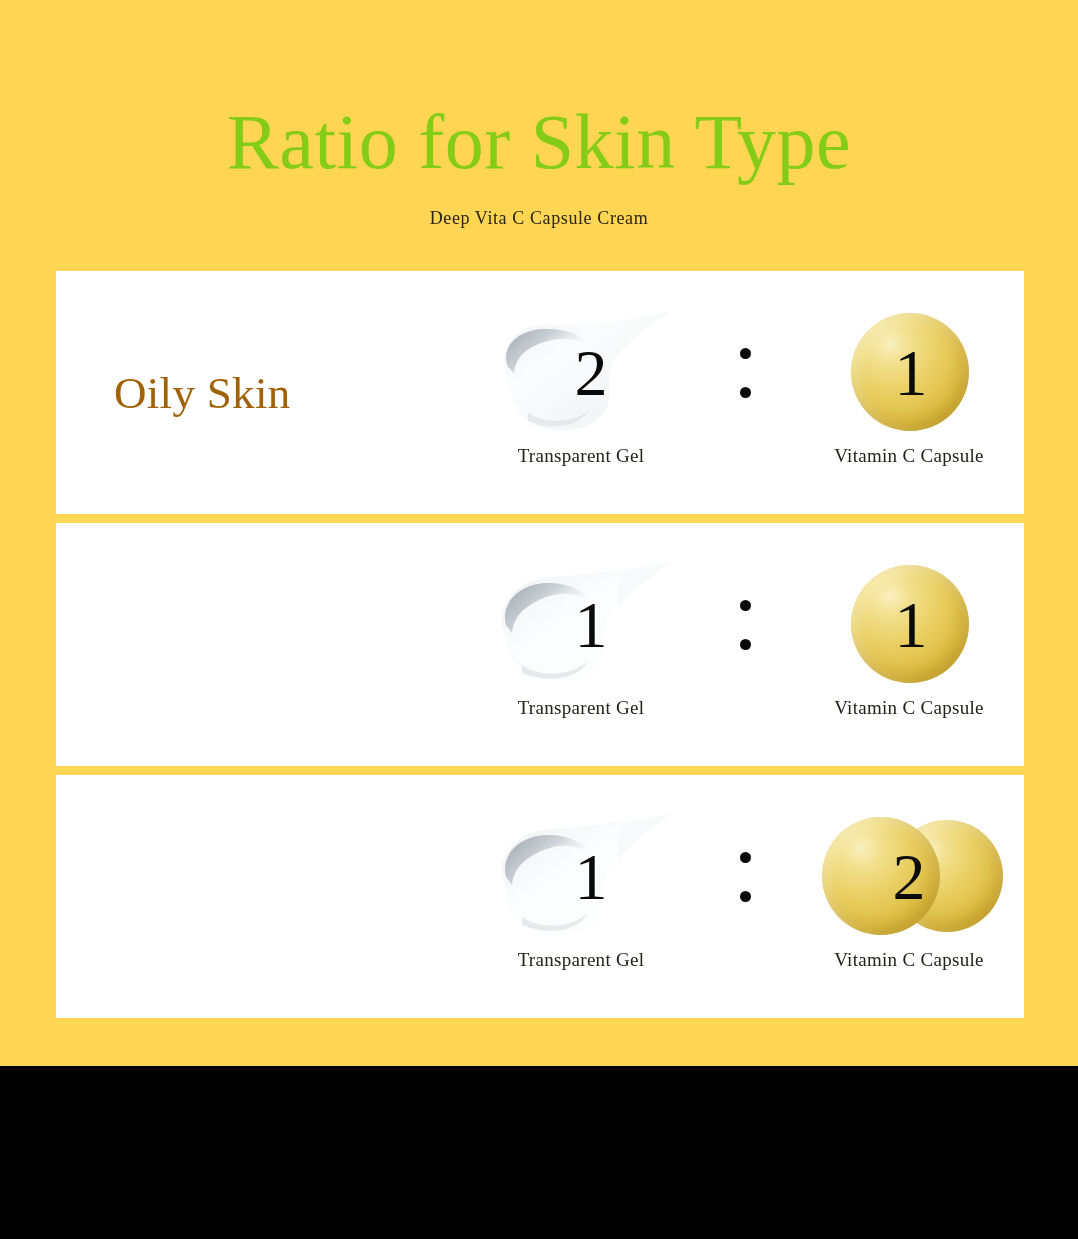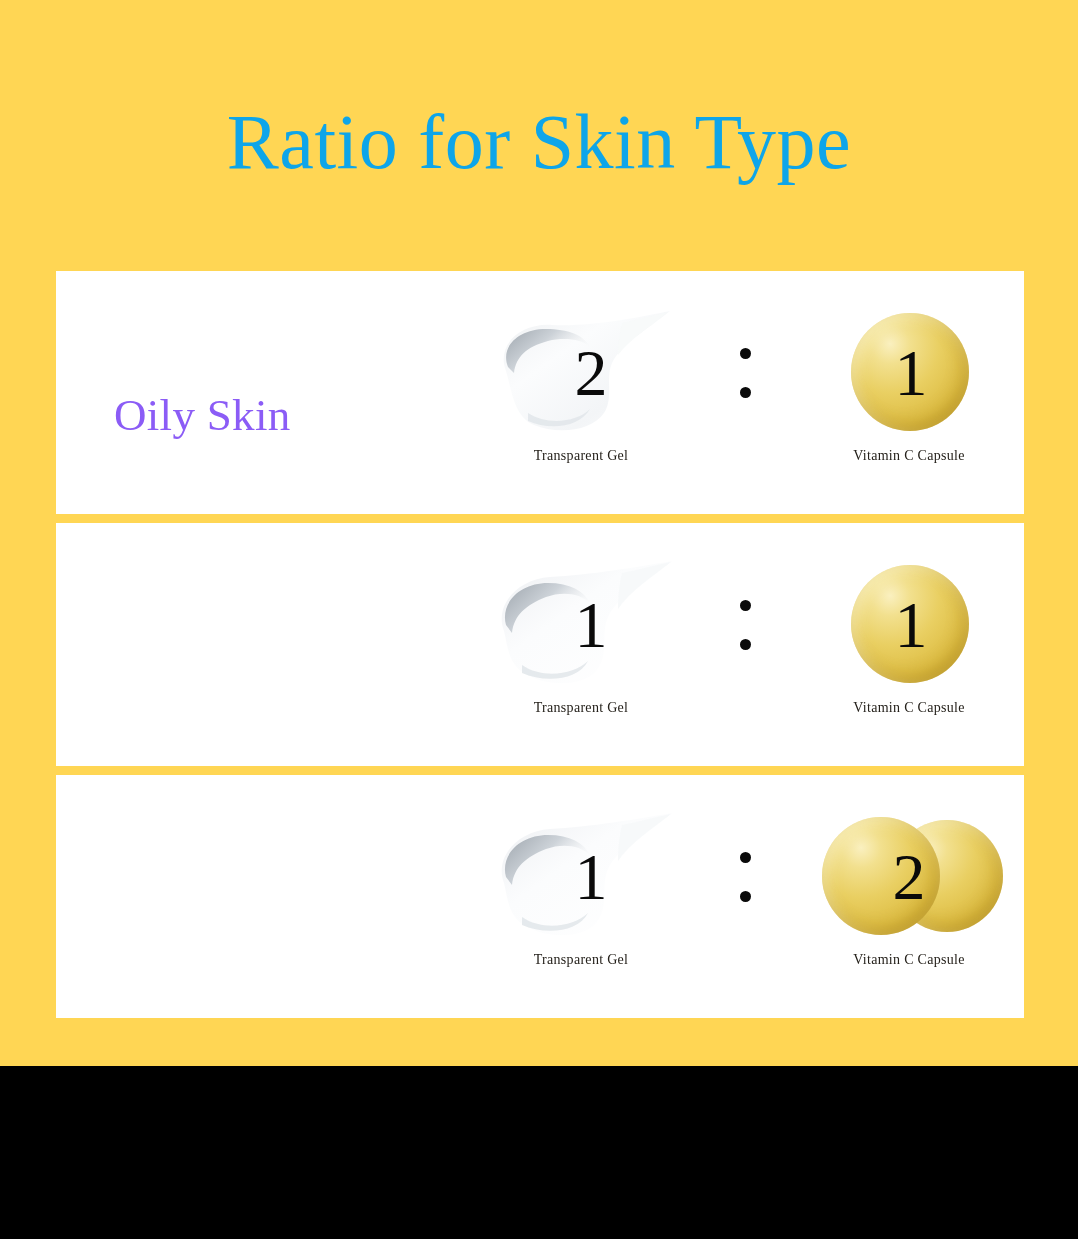--- a/index.html
+++ b/index.html
@@ -41,21 +41,21 @@
     left: 0;
     top: 96px;
     width: 1078px;
     text-align: center;
   }
   .title {
     font-family: "Liberation Serif", "DejaVu Serif", serif;
     font-size: 78px;
     line-height: 92px;
     font-weight: 400;
-    color: #0ea5e9;
+    color: #84cc16;
     letter-spacing: 0.5px;
     margin: 0;
   }
   .subtitle {
     font-family: "Liberation Serif", "DejaVu Serif", serif;
     font-size: 18px;
     line-height: 24px;
     color: #2A2318;
     letter-spacing: 0.6px;
     margin: 18px 0 0 0;
@@ -79,24 +79,23 @@
   .card:last-child { margin-bottom: 0; }
 
   .skin-label {
     position: absolute;
     left: 58px;
     top: 50%;
     transform: translateY(-50%);
     font-family: "Liberation Serif", "DejaVu Serif", serif;
     font-size: 45px;
     line-height: 60px;
-    color: #8b5cf6;
+    color: #a16207;
     letter-spacing: 0.3px;
     white-space: pre-line;
-    margin-top: 22px;
   }
 
   
   .ratio-group {
     position: absolute;
     left: 410px;
     top: 0;
     width: 558px;
     height: 243px;
   }
@@ -117,21 +116,21 @@
     width: 230px;
     height: 132px;
   }
   .slot-caption {
     position: absolute;
     left: 0;
     top: 175px;
     width: 230px;
     text-align: center;
     font-family: "Liberation Serif", "DejaVu Serif", serif;
-    font-size: 14px;
+    font-size: 19px;
     line-height: 20px;
     color: #25211B;
     letter-spacing: 0.3px;
   }
 
   .qty {
     position: absolute;
     left: 0;
     top: 0;
     width: 230px;
@@ -216,20 +215,21 @@
 </style>
 </head>
 <body>
 
 <div id="poster">
 
   <div class="yellow-panel"></div>
 
   <div class="header">
     <h1 class="title">Ratio for Skin Type</h1>
+    <p class="subtitle">Deep Vita C Capsule Cream</p>
   </div>
 
   <div class="cards">
 
     <div class="card">
       <div class="skin-label">Oily Skin</div>
 
       <div class="ratio-group">
 
         <div class="slot slot-gel">

